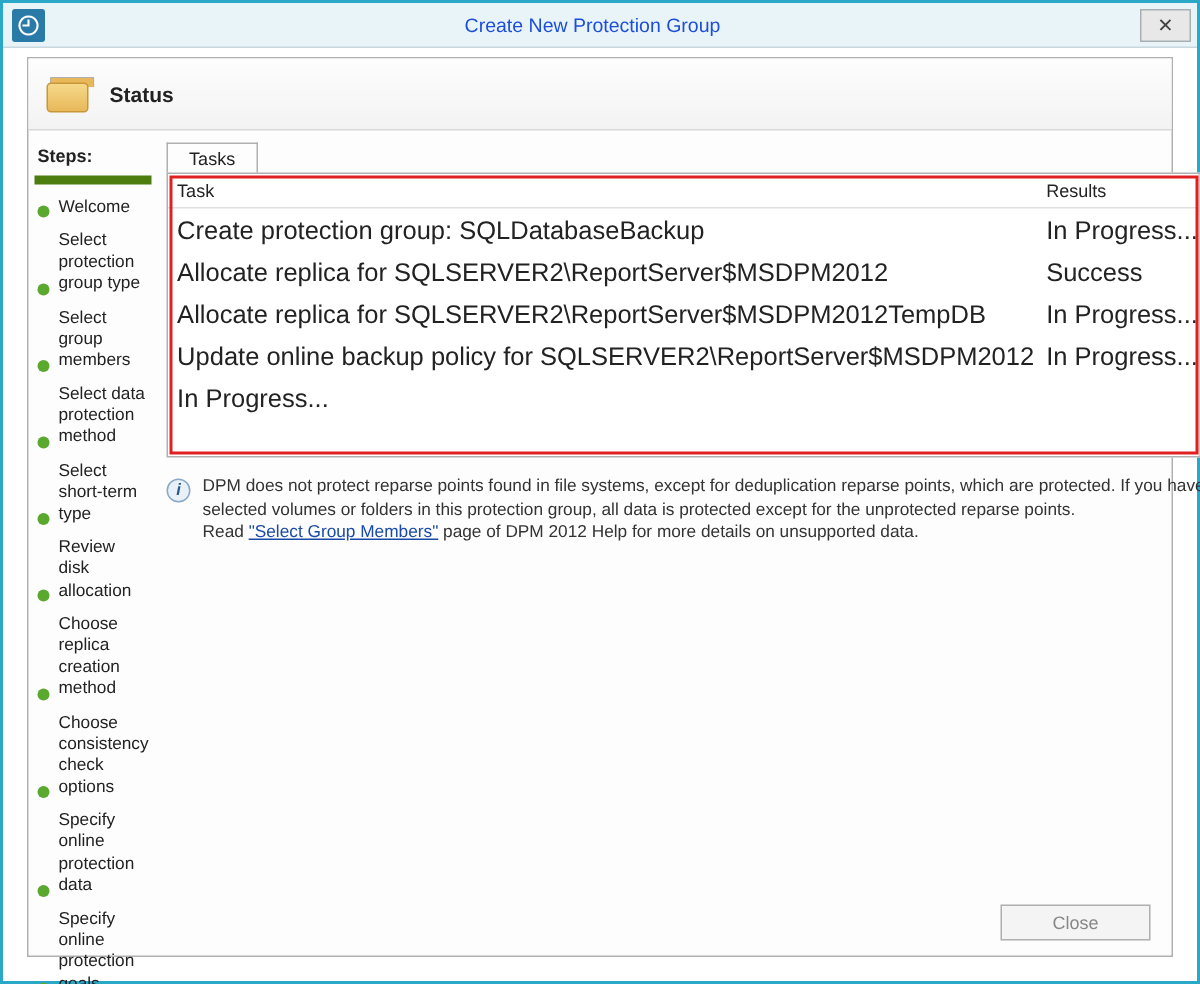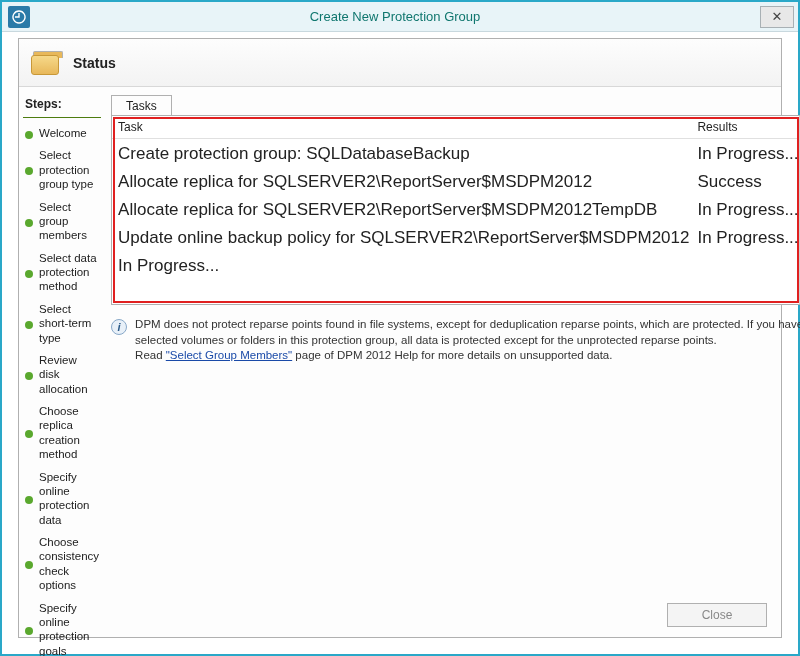--- a/index.html
+++ b/index.html
@@ -10,21 +10,21 @@
   }
   .titlebar {
     height:30px; background:#e8f4f8; display:flex; align-items:center;
     border-bottom:1px solid #c8d8de;
   }
   .titlebar-icon {
     width:22px; height:22px; margin-left:6px; background:#2a7aa8;
     display:flex; align-items:center; justify-content:center; color:#fff;
     font-size:14px; border-radius:2px;
   }
-  .titlebar-text { flex:1; text-align:center; font-size:13px; color:#0f766e; }
+  .titlebar-text { flex:1; text-align:center; font-size:13px; color:#1d4ed8; }
   .titlebar-close {
     width:34px; height:22px; border:1px solid #a8b0b4; background:#e8e8e8;
     margin-right:4px; display:flex; align-items:center; justify-content:center;
     font-size:13px; color:#444;
   }
   .panel {
     position:absolute; top:36px; left:16px; right:16px; bottom:16px;
     border:1px solid #b0b0b0; background:#fdfdfd;
   }
   .header-strip {
@@ -35,23 +35,23 @@
   .folder-icon { width:28px; height:24px; position:relative; }
   .folder-icon .tab { position:absolute; top:0; left:2px; width:10px; height:4px;
     background:#e8b85a; border-radius:2px 2px 0 0; }
   .folder-icon .body { position:absolute; top:4px; left:0; width:28px; height:20px;
     background:linear-gradient(#f6d98a,#e8b85a); border-radius:3px; border:1px solid #c89838;}
   .header-title { font-size:14px; font-weight:bold; color:#222; }
 
   .body { position:absolute; top:48px; left:0; right:0; bottom:0; display:flex; }
 
   .steps-col { width:188px; border-right:0px; padding:6px 4px 4px 4px; }
-  .steps-heading { font-weight:bold; font-size:12px; padding:4px 2px 6px 2px; border-bottom:1px solid #4d7c0f;}
+  .steps-heading { font-weight:bold; font-size:12px; padding:4px 2px 6px 2px; border-bottom:6px solid #4d7c0f;}
   .steps-list { padding-top:4px; }
-  .step-item { display:flex; align-items:center; gap:6px; padding:4px 2px; font-size:11.5px; line-height:1.25; color:#222; }
+  .step-item { display:flex; align-items:flex-end; gap:6px; padding:4px 2px; font-size:11.5px; line-height:1.25; color:#222; }
   .step-item.selected { background:#eaeaea; }
   .bullet { width:8px; height:8px; border-radius:50%; background:#5aa82e; margin-top:3px; flex:0 0 8px; }
 
   .main-col { flex:1; padding:4px 6px 6px 6px; display:flex; flex-direction:column; }
 
   .tab-strip { height:24px; display:flex; align-items:flex-end; }
   .tab {
     border:1px solid #b0b0b0; border-bottom:none; padding:3px 14px 3px 14px;
     background:#fdfdfd; font-size:12px; position:relative; top:1px;
   }
@@ -147,25 +147,25 @@
             <div class="step-item">
               <div class="bullet"></div>
               <div>Review disk allocation</div>
             </div>
             <div class="step-item">
               <div class="bullet"></div>
               <div>Choose replica creation method</div>
             </div>
             <div class="step-item">
               <div class="bullet"></div>
+              <div>Choose consistency check options</div>
+            </div>
+            <div class="step-item">
+              <div class="bullet"></div>
               <div>Specify online protection data</div>
-            </div>
-            <div class="step-item">
-              <div class="bullet"></div>
-              <div>Choose consistency check options</div>
             </div>
             <div class="step-item">
               <div class="bullet"></div>
               <div>Specify online protection goals</div>
             </div>
             <div class="step-item">
               <div class="bullet"></div>
               <div>Summary</div>
             </div>
             <div class="step-item selected">

